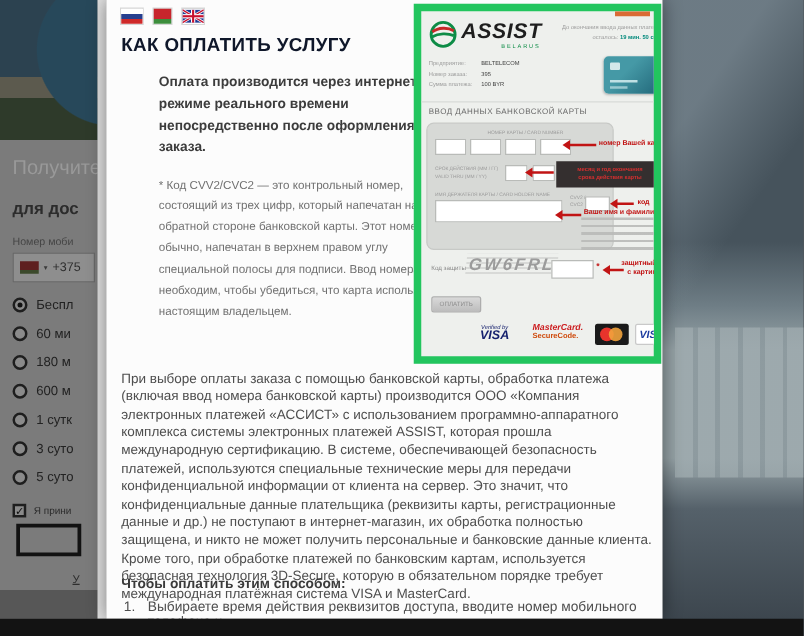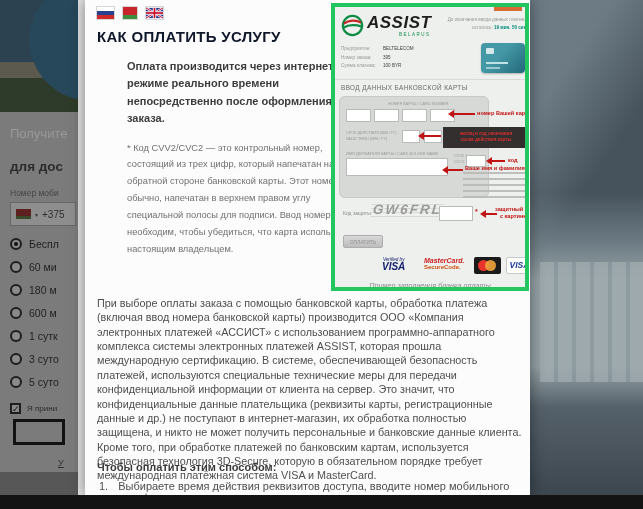--- a/index.html
+++ b/index.html
@@ -8,21 +8,21 @@
          font-family:"Liberation Sans", sans-serif; background:#6f6f6f; }
   .abs { position:absolute; }
 
   
   .photo-left { left:0; top:0; width:78px; height:112px;
     background:
       radial-gradient(circle at 90px 40px, #27485a 0 60px, transparent 61px),
       linear-gradient(180deg,#2c4250 0 55%, #5c5a4e 55% 70%, #2e3a2a 70% 100%);
     background-color:#223644; }
   .panel-left { left:0; top:112px; width:78px; height:360px; background:#7b7b7b; overflow:hidden; }
-  .pl-t1 { position:absolute; left:10px; top:14px; font-size:13px; color:#999; white-space:nowrap; }
+  .pl-t1 { position:absolute; left:10px; top:14px; font-size:16px; color:#999; white-space:nowrap; }
   .pl-t2 { position:absolute; left:10px; top:31px; font-size:13.5px; font-weight:bold; color:#2c2c2c; white-space:nowrap;margin-top:16px; }
   .pl-lbl { position:absolute; left:10px; top:76px; font-size:8.5px; color:#454545; white-space:nowrap; }
   .pl-input { position:absolute; left:10px; top:90px; width:66px; height:24px; background:#8e8e8e;
     border:1px solid #676767; display:flex; align-items:center; gap:4px; padding-left:5px;
     font-size:10px; color:#2e2e2e; }
   .pl-flag { width:15px; height:10px; background:linear-gradient(180deg,#5e1f1f 0 70%, #3c4a2c 70% 100%); flex:none; }
   .pl-caret { font-size:6px; color:#3a3a3a; }
   .pl-radio { position:absolute; left:10px; display:flex; align-items:center; gap:7px;
     font-size:10.5px; color:#222; white-space:nowrap; }
   .rb { width:12px; height:12px; border:2px solid #1e1e1e; border-radius:50%; background:#8a8a8a; flex:none; position:relative; }
@@ -61,21 +61,21 @@
   .intro { font-size:11px; font-weight:bold; color:#3c3c3c; line-height:1.58; }
   .para1 { margin-top:13px; font-size:11px; color:#4e4e4e; line-height:1.58; }
   .note  { margin-top:12px; font-size:9.3px; color:#707070; line-height:1.82; }
 
   .para2 { position:absolute; left:12px; top:296px; width:426px; font-size:10.8px; color:#4e4e4e; line-height:1.33; }
   .steps-h { position:absolute; left:12px; top:461px; font-size:11px; font-weight:bold; color:#3a3a3a; }
   .step { position:absolute; left:14px; top:480px; width:420px; font-size:11px; color:#4e4e4e; display:flex; gap:10px; }
 
   
   .assist { position:absolute; left:246px; top:3px; width:198px; height:288px; background:#eef0ed;
-    border:4px solid #22c55e; font-family:"Liberation Sans",sans-serif; overflow:hidden; }
+    border:6px solid #22c55e; font-family:"Liberation Sans",sans-serif; overflow:hidden; }
   .a-tab { position:absolute; right:3px; top:0; width:28px; height:4px; background:#d96b35; }
   .a-logo { position:absolute; left:6px; top:7px; display:flex; align-items:flex-start; gap:3px; }
   .a-brand { font-size:17px; font-weight:bold; font-style:italic; color:#1e1e1e; letter-spacing:.5px; line-height:1; }
   .a-brand-sub { position:absolute; left:64px; top:25px; font-size:4.5px; color:#0d8c46; letter-spacing:1.5px; }
   .a-timer { position:absolute; left:104px; top:9px; width:88px; text-align:right; font-size:4.6px; color:#9a9a9a; line-height:1.7; }
   .a-timer b { color:#00897b; }
   .a-info { position:absolute; left:6px; top:38px; font-size:4.6px; line-height:1.9; }
   .a-info .lab { display:inline-block; width:42px; color:#9a9a9a; }
   .a-info .val { color:#3f3f3f; }
   .a-card { position:absolute; left:146px; top:36px; width:44px; height:30px; border-radius:4px;

